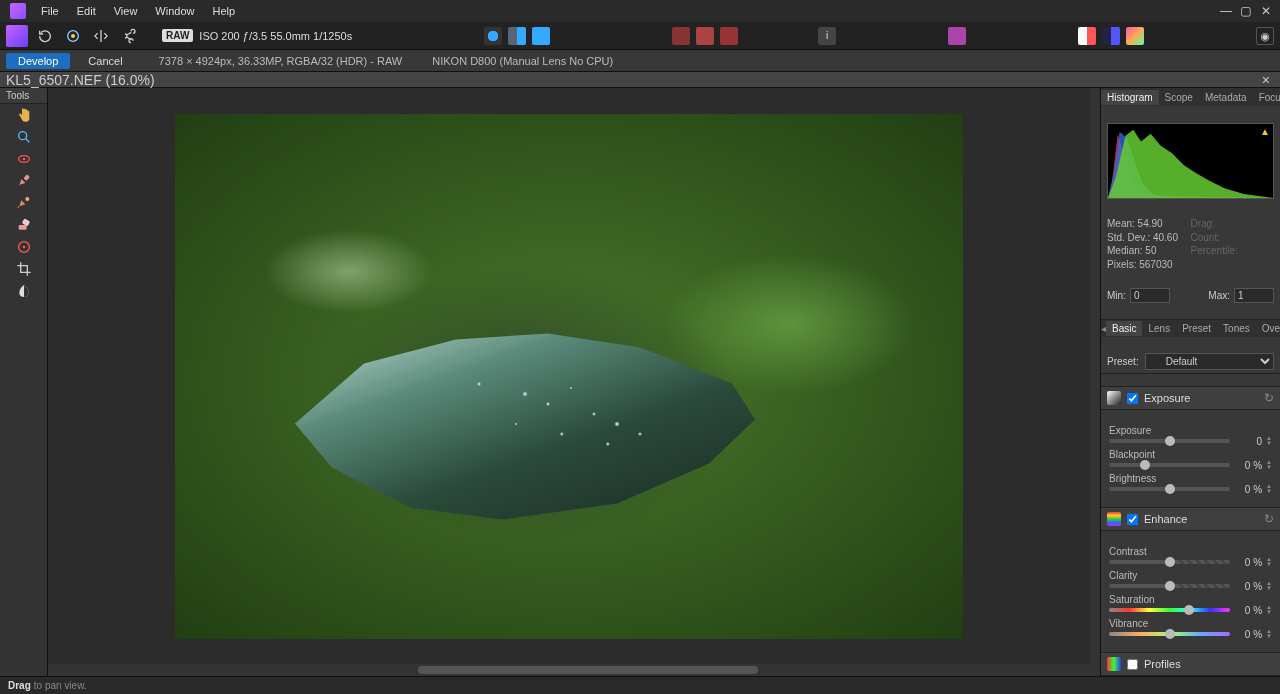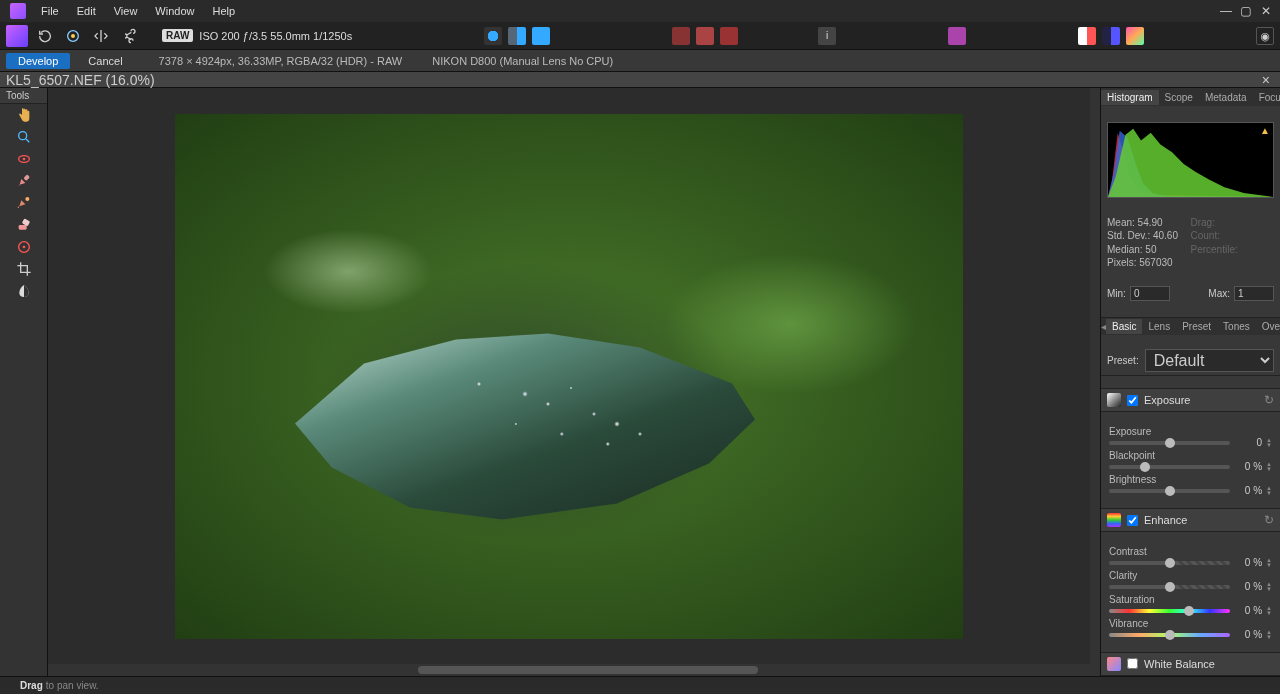--- a/index.html
+++ b/index.html
@@ -67,42 +67,42 @@
 .histogram { margin:4px 6px; height:76px; background:#000; border:1px solid #555; position:relative; overflow:hidden; }
 .histogram svg { width:100%; height:100%; }
 .hist-warn { position:absolute; top:2px; right:3px; color:#f5c040; font-size:10px; }
 .stats { padding: 2px 6px; font-size:10px; color:#bbb; line-height:1.35; display:grid; grid-template-columns: 1fr 1fr; }
 .minmax { display:flex; gap:4px; align-items:center; padding:2px 6px 4px; font-size:10px; }
 .minmax input { width:40px; background:#2a2a2a; border:1px solid #555; color:#ccc; font-size:10px; padding:1px 3px; }
 .adjust-tabs { display:flex; background:#303030; font-size:10px; height:18px; align-items:center; border-top:1px solid #222; }
 .adjust-tabs .atab { padding:2px 6px; color:#aaa; }
 .adjust-tabs .atab.active { color:#eee; background:#444; }
 .preset-row { display:flex; align-items:center; gap:6px; padding:3px 6px; font-size:10px; background:#383838; border-bottom:1px solid #222; }
-.preset-row select { flex:1; background:#2a2a2a; color:#ccc; border:1px solid #555; font-size:16px; padding:1px 4px; }
+.preset-row select { flex:1; background:#2a2a2a; color:#ccc; border:1px solid #555; font-size:10px; padding:1px 16px; }
 .section-hdr { display:flex; align-items:center; gap:6px; padding:4px 6px; background:#3f3f3f; border-top:1px solid #222; border-bottom:1px solid #222; }
 .section-hdr .swatch { width:14px; height:14px; border-radius:2px; }
 .sw-exposure { background: linear-gradient(135deg,#fff,#222); }
 .sw-enhance { background: linear-gradient(180deg,#f33,#fc3,#3c3,#36f,#a3f); }
 .sw-wb { background: linear-gradient(135deg,#f88,#88f); }
 .sw-sh { background: linear-gradient(135deg,#fff 49%,#000 51%); }
 .sw-profiles { background: linear-gradient(90deg,#f33,#3f3,#33f); }
 .section-hdr input[type=checkbox] { width:11px; height:11px; }
 .section-hdr .label { font-size:11px; color:#ddd; }
 .section-hdr .reset { margin-left:auto; color:#888; font-size:12px; }
 .slider-row { padding: 2px 8px 0; }
 .slider-row .lbl { font-size:10px; color:#bbb; }
 .slider-row .track-wrap { display:flex; align-items:center; gap:4px; }
 .slider-row .track { flex:1; height:4px; background:#555; position:relative; border-radius:2px; }
 .slider-row .thumb { position:absolute; top:-3px; width:10px; height:10px; background:#bbb; border-radius:50%; left:50%; transform:translateX(-50%); }
 .slider-row .val { width:28px; font-size:10px; color:#ccc; text-align:right; }
 .slider-row .spin { display:flex; flex-direction:column; font-size:6px; line-height:5px; color:#888; }
 .track.sat { background: linear-gradient(90deg,#888,#f33,#ff3,#3f3,#3ff,#33f,#f3f); }
 .track.vib { background: linear-gradient(90deg,#888,#fa6,#af6,#6af,#a6f); }
 .track.half-hatched { background: linear-gradient(90deg, #555 0 50%, transparent 50%), repeating-linear-gradient(45deg,#555 0 3px,#444 3px 6px); }
-.statusbar { height:18px; background:#2a2a2a; display:flex; align-items:center; padding:0 20px; color:#888; font-size:10px; border-top:1px solid #111; }
+.statusbar { height:18px; background:#2a2a2a; display:flex; align-items:center; padding:0 8px; color:#888; font-size:10px; border-top:1px solid #111; }
 .statusbar b { color:#ddd; font-weight:600; margin-right:3px; }
 </style>
 </head>
 <body>
 
 <div class="menubar">
   <div class="logo"></div>
   <div class="menu-item">File</div>
   <div class="menu-item">Edit</div>
   <div class="menu-item">View</div>
@@ -403,23 +403,23 @@
             <span class="val">0 %</span>
             <span class="spin">
               <span>▲</span>
               <span>▼</span>
             </span>
           </div>
         </div>
       </div>
 
     <div class="section-hdr">
-      <div class="swatch sw-wb"></div>
+      <div class="swatch sw-profiles"></div>
       <input type="checkbox" style="">
-      <span class="label">White Balance</span>
+      <span class="label">Profiles</span>
     </div>
 
   </div>
 </div>
 
 <div class="statusbar">
   <b>Drag</b>
   <span>to pan view.</span>
 </div>
 

